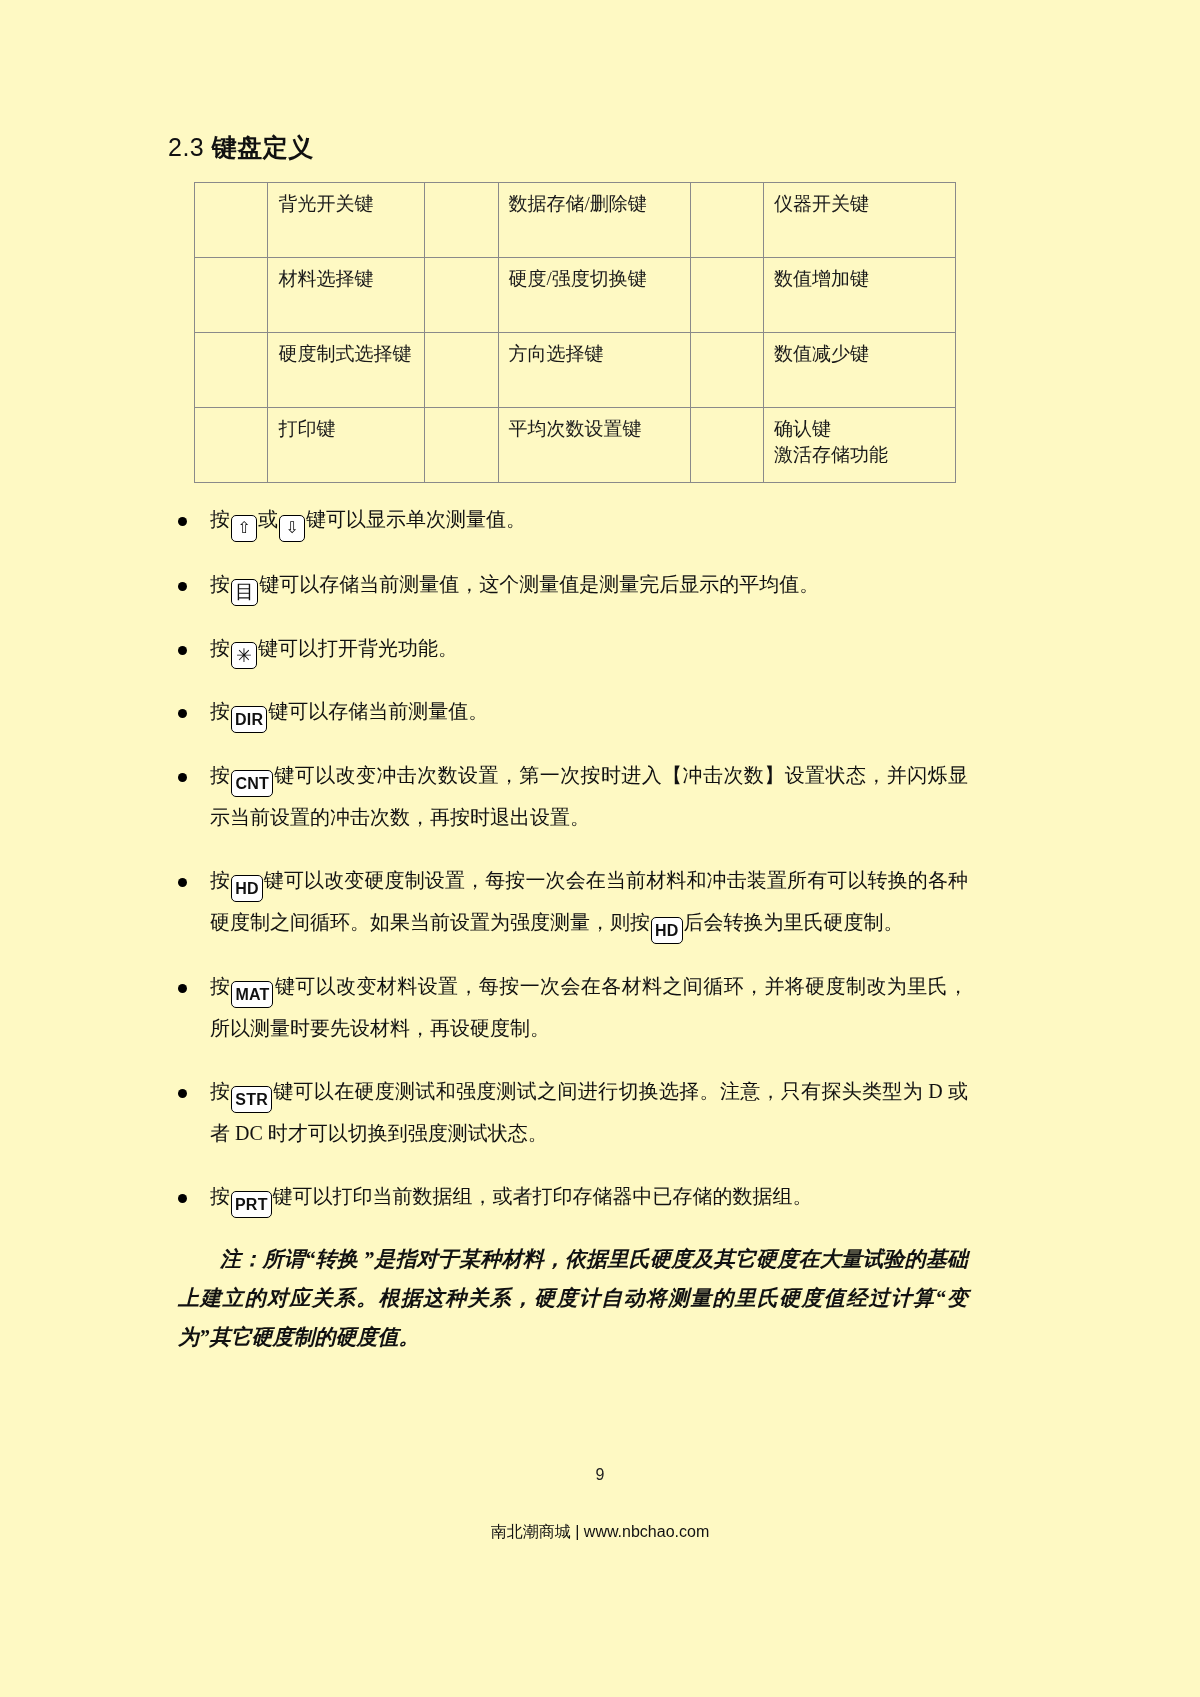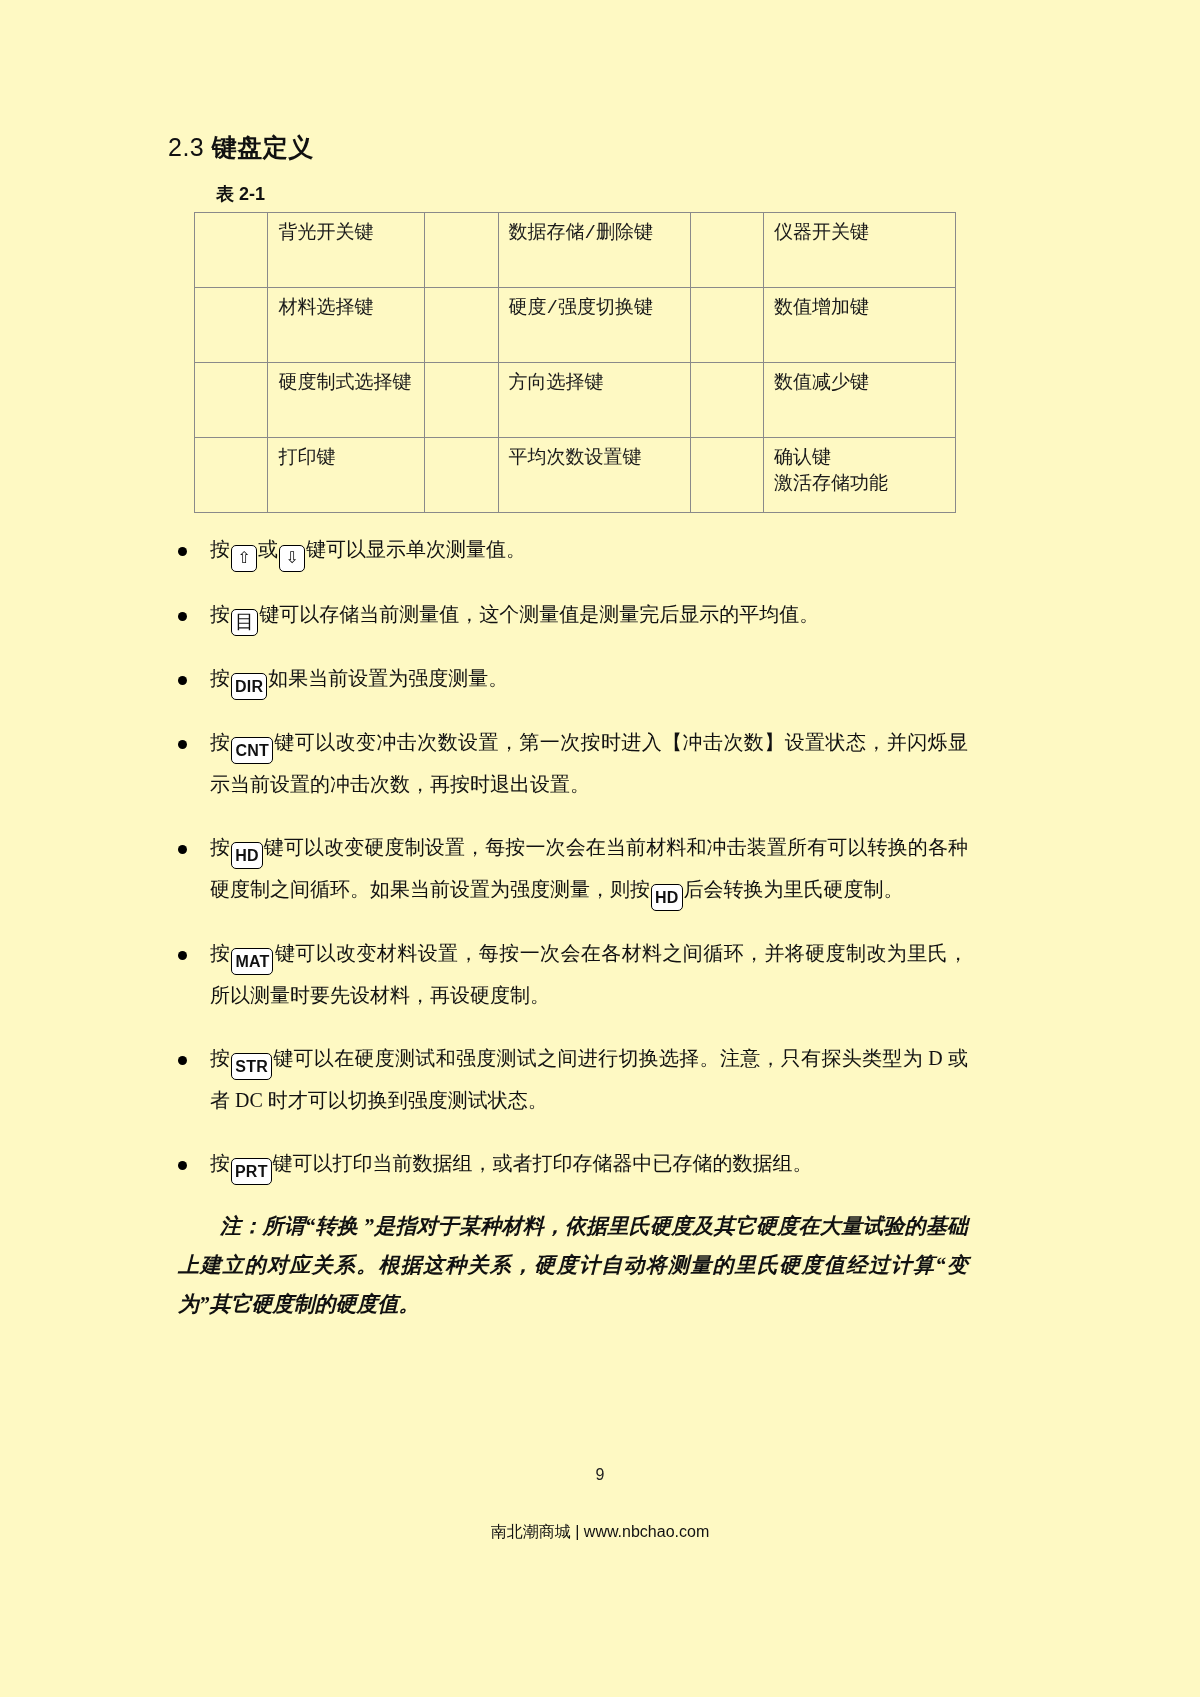--- a/index.html
+++ b/index.html
@@ -69,21 +69,20 @@
     line-height: 1.35;
     height: 56px;
     color: #1a1a1a;
   }
   .key-table td.icon-cell {
     width: 72px;
     padding: 0;
   }
   .key-table td.label-cell {
     width: 135px;
-    font-family: Liberation Mono, monospace;
   }
   .key-table td.label-cell.wide {
     width: 170px;
   }
   .cell-line { display: block; white-space: pre-wrap; }
 
   
   ul.bullets {
     list-style: none;
     margin: 16px 0 0 0;
@@ -191,21 +190,20 @@
 <body>
 
 <div class="page">
   <div class="content">
 
     <h2 class="section-heading">
       <span class="num">2.3</span>
       <span>键盘定义</span>
     </h2>
 
-    <div class="table-caption">表 2-1</div>
 
     <table class="key-table">
       <tbody>
         <tr>
           <td class="icon-cell"></td>
           <td class="label-cell">
               <span class="cell-line">背光开关键</span>
             </td>
           <td class="icon-cell"></td>
           <td class="label-cell wide">
@@ -265,23 +263,26 @@
     <ul class="bullets">
 
       <li>
         <span>按</span><span class="keycap sym sym-arrow">⇧</span><span>或</span><span class="keycap sym sym-arrow">⇩</span><span>键可以显示单次测量值。</span>
       </li>
 
       <li>
         <span>按</span><span class="keycap sym sym-store">目</span><span>键可以存储当前测量值，这个测量值是测量完后显示的平均值。</span>
       </li>
 
-
-      <li>
-        <span>按</span><span class="keycap">DIR</span><span>如果当前设置为强度测量。</span>
+      <li>
+        <span>按</span><span class="keycap sym sym-sun">✳</span><span>键可以打开背光功能。</span>
+      </li>
+
+      <li>
+        <span>按</span><span class="keycap">DIR</span><span>键可以存储当前测量值。</span>
       </li>
 
       <li>
         <span>按</span><span class="keycap">CNT</span><span>键可以改变冲击次数设置，第一次按时进入【冲击次数】设置状态，并闪烁显示当前设置的冲击次数，再按时退出设置。</span>
       </li>
 
       <li>
         <span>按</span><span class="keycap">HD</span><span>键可以改变硬度制设置，每按一次会在当前材料和冲击装置所有可以转换的各种硬度制之间循环。如果当前设置为强度测量，则按</span><span class="keycap">HD</span><span>后会转换为里氏硬度制。</span>
       </li>
 

